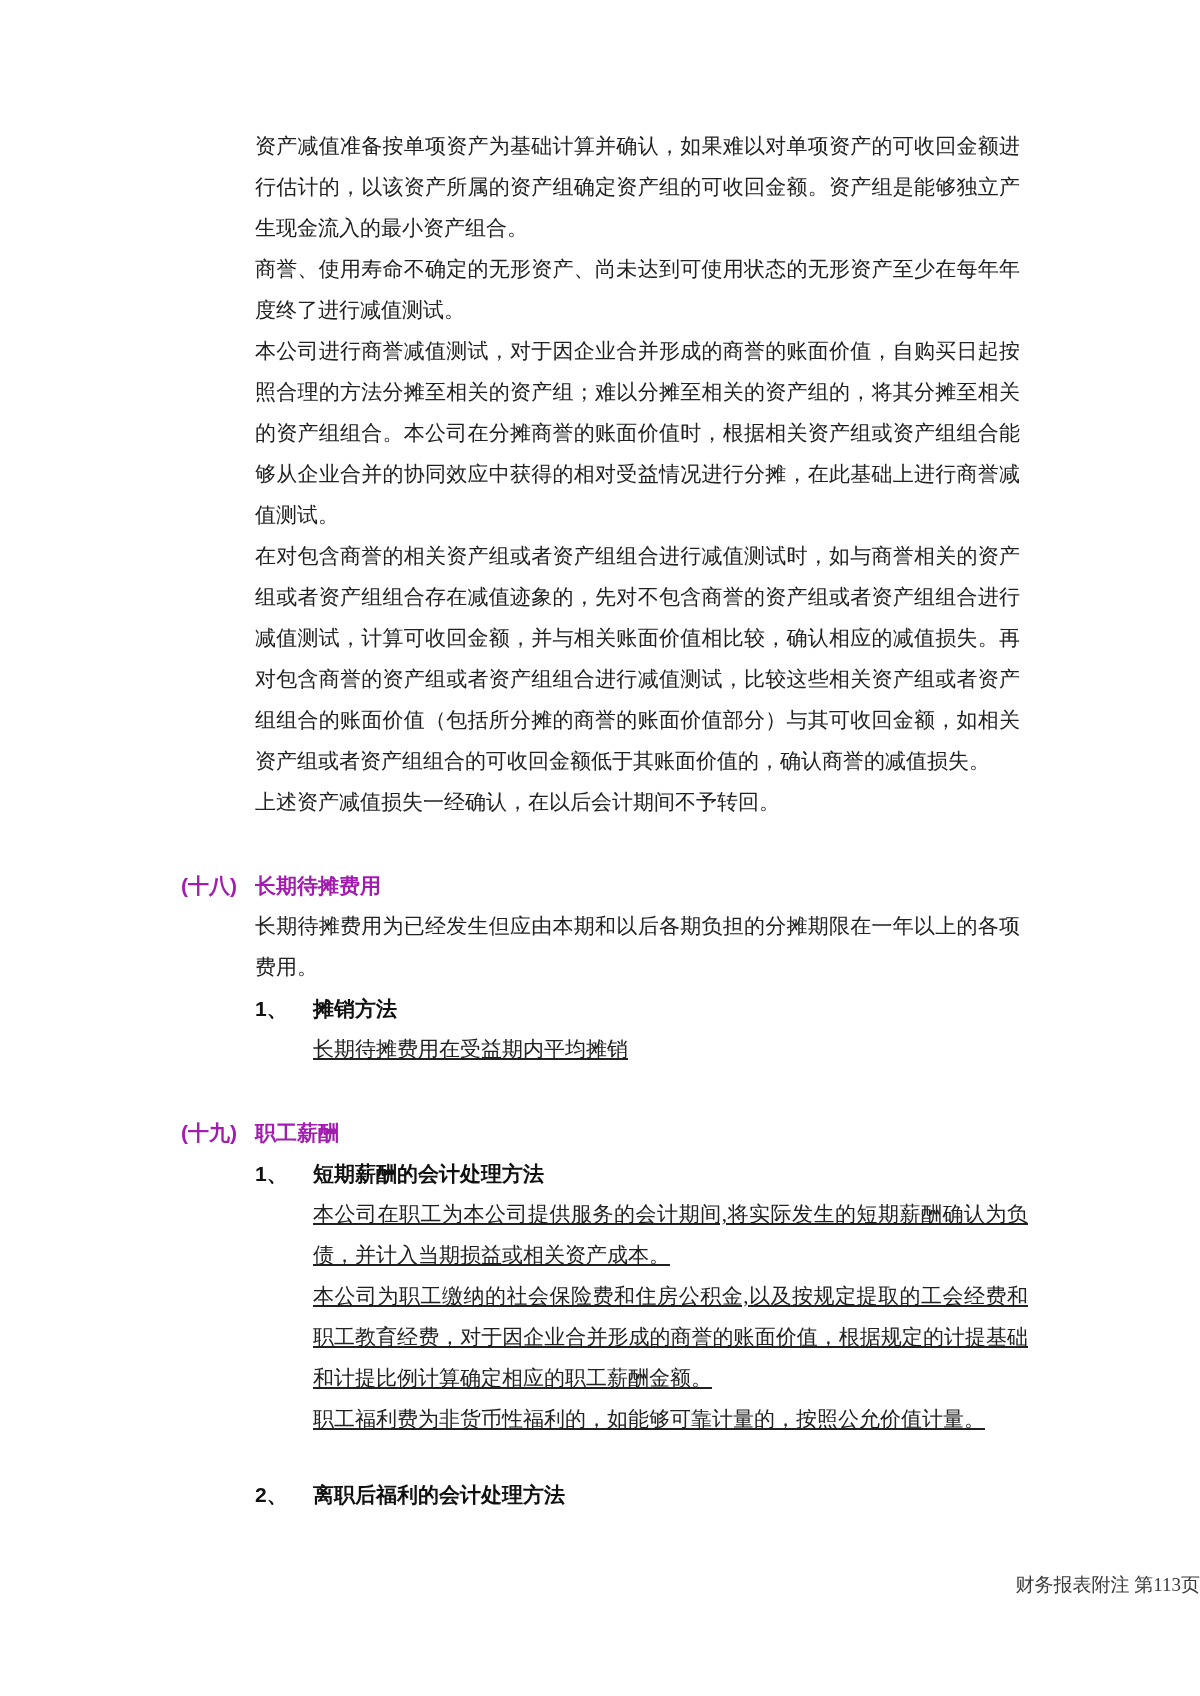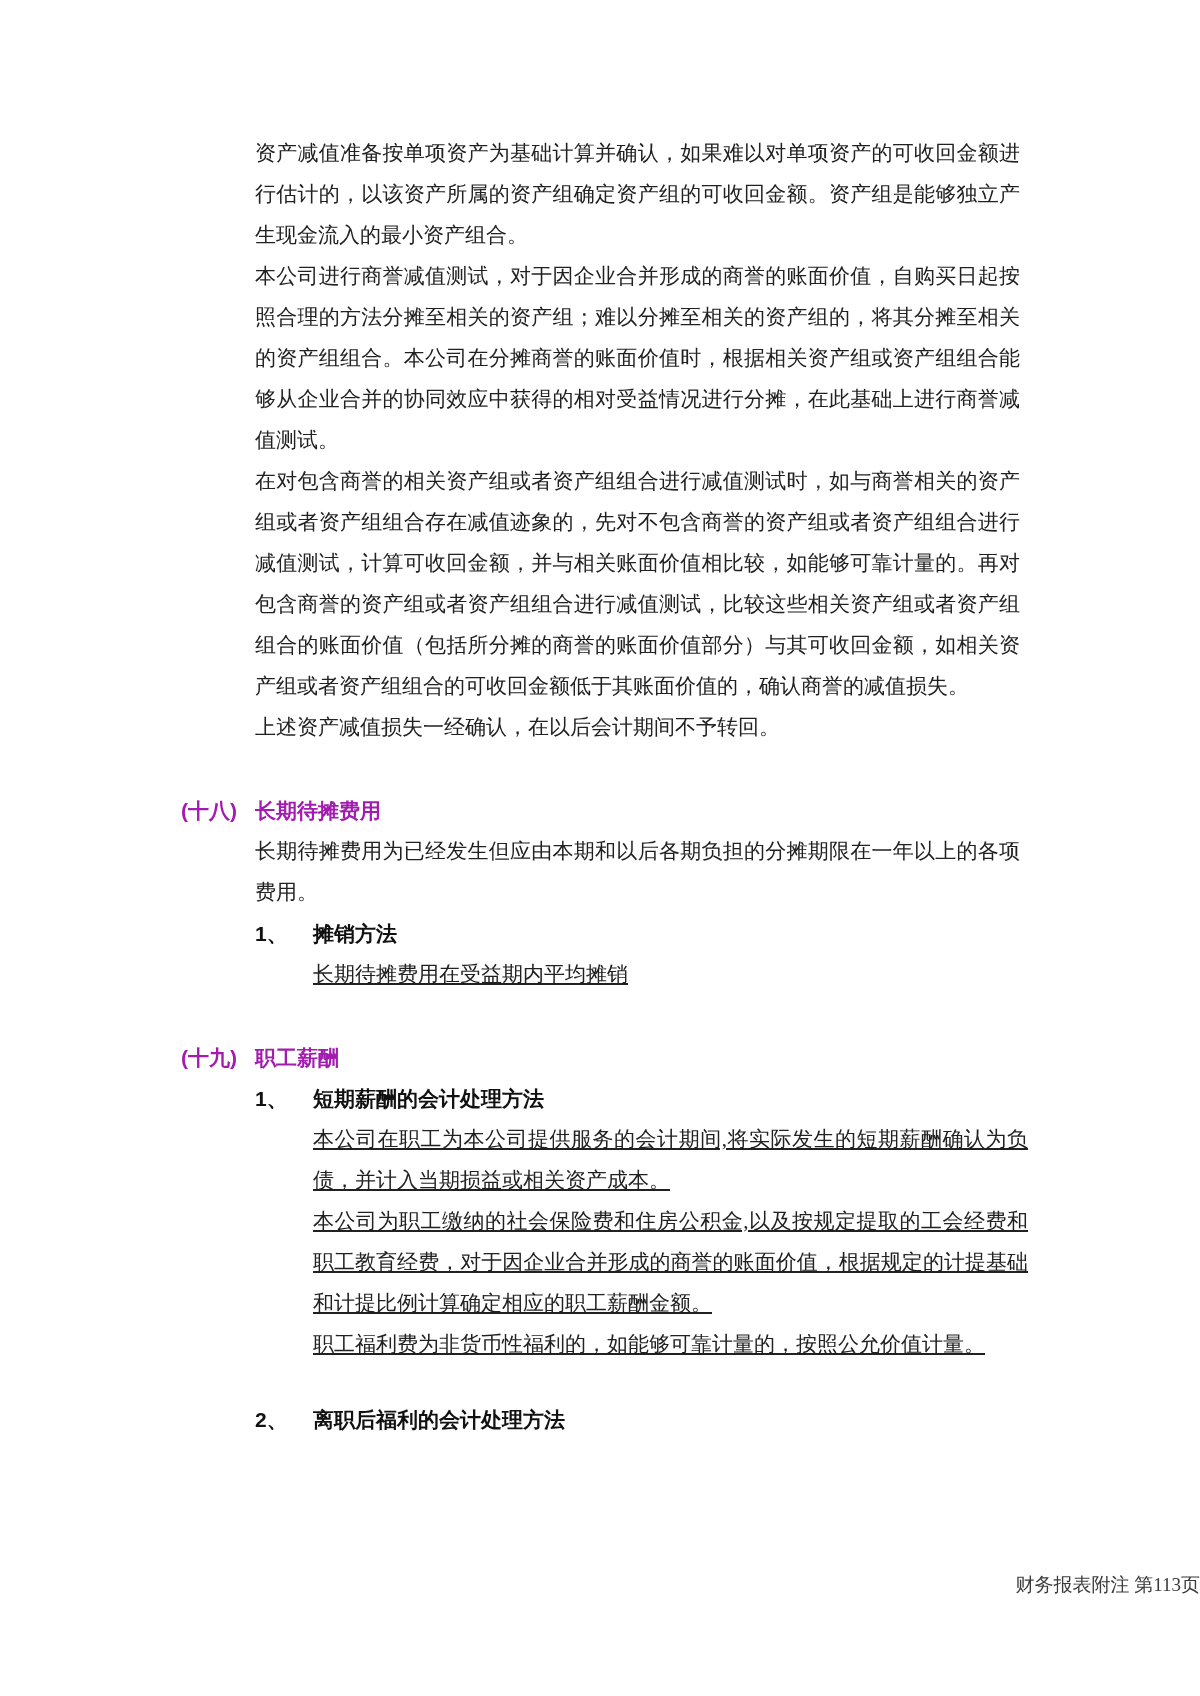--- a/index.html
+++ b/index.html
@@ -13,21 +13,21 @@
     width: 1200px;
     height: 1696px;
     margin: 0 auto;
     background: #ffffff;
     font-family: "Liberation Serif", serif;
     color: #212121;
     overflow: hidden;
   }
   .content {
     position: absolute;
-    top: 133px;
+    top: 126px;
     left: 255px;
     width: 765px;
   }
   .para {
     margin: 0;
     font-size: 21px;
     line-height: 41px;
     text-align: justify;
     text-justify: inter-character;
     word-break: break-all;
@@ -92,22 +92,23 @@
   }
 </style>
 </head>
 <body>
 
 <div class="page">
 
   <div class="content">
 
     <p class="para">资产减值准备按单项资产为基础计算并确认，如果难以对单项资产的可收回金额进行估计的，以该资产所属的资产组确定资产组的可收回金额。资产组是能够独立产生现金流入的最小资产组合。</p>
+    <p class="para">商誉、使用寿命不确定的无形资产、尚未达到可使用状态的无形资产至少在每年年度终了进行减值测试。</p>
     <p class="para">本公司进行商誉减值测试，对于因企业合并形成的商誉的账面价值，自购买日起按照合理的方法分摊至相关的资产组；难以分摊至相关的资产组的，将其分摊至相关的资产组组合。本公司在分摊商誉的账面价值时，根据相关资产组或资产组组合能够从企业合并的协同效应中获得的相对受益情况进行分摊，在此基础上进行商誉减值测试。</p>
-    <p class="para">在对包含商誉的相关资产组或者资产组组合进行减值测试时，如与商誉相关的资产组或者资产组组合存在减值迹象的，先对不包含商誉的资产组或者资产组组合进行减值测试，计算可收回金额，并与相关账面价值相比较，如能够可靠计量的。再对包含商誉的资产组或者资产组组合进行减值测试，比较这些相关资产组或者资产组组合的账面价值（包括所分摊的商誉的账面价值部分）与其可收回金额，如相关资产组或者资产组组合的可收回金额低于其账面价值的，确认商誉的减值损失。</p>
+    <p class="para">在对包含商誉的相关资产组或者资产组组合进行减值测试时，如与商誉相关的资产组或者资产组组合存在减值迹象的，先对不包含商誉的资产组或者资产组组合进行减值测试，计算可收回金额，并与相关账面价值相比较，确认相应的减值损失。再对包含商誉的资产组或者资产组组合进行减值测试，比较这些相关资产组或者资产组组合的账面价值（包括所分摊的商誉的账面价值部分）与其可收回金额，如相关资产组或者资产组组合的可收回金额低于其账面价值的，确认商誉的减值损失。</p>
     <p class="para">上述资产减值损失一经确认，在以后会计期间不予转回。</p>
 
     <div class="section">
       <div class="section-heading">
         <span class="section-label">(十八)</span><span class="section-title">长期待摊费用</span>
       </div>
       <p class="para">长期待摊费用为已经发生但应由本期和以后各期负担的分摊期限在一年以上的各项费用。</p>
 
       <div class="item">
         <div class="item-heading">

